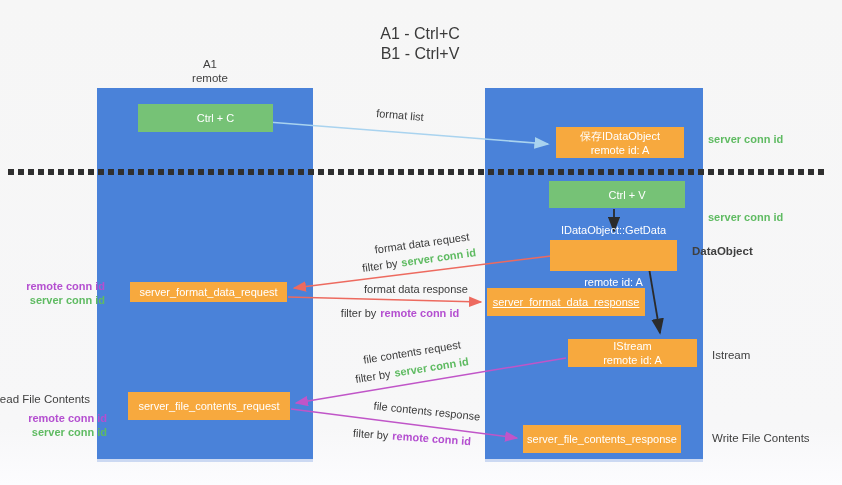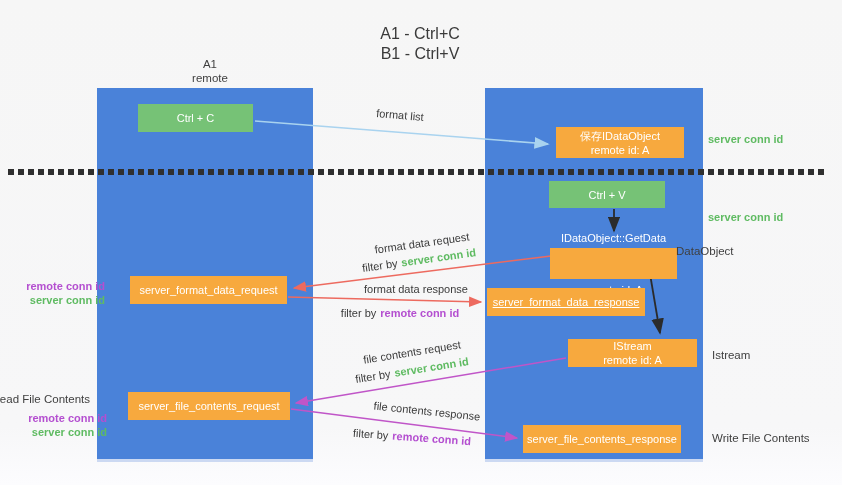--- a/index.html
+++ b/index.html
@@ -11,21 +11,21 @@
   .abs{position:absolute;}
   .title{left:310px;top:24px;width:220px;text-align:center;font-size:16px;color:#3a3a3a;line-height:20px;}
   .col-header{top:57px;text-align:center;font-size:11.5px;color:#3f3f3f;line-height:14px;}
   .col{top:88px;height:371px;background:#4a82d9;border-bottom:3px solid #ccd9f2;}
   .colA{left:97px;width:216px;}
   .colB{left:485px;width:218px;}
   .dotted{left:8px;top:169px;width:820px;height:6px;
     background:repeating-linear-gradient(90deg,#2f2f2f 0 6px,transparent 6px 10px);}
   .node{color:#fff;font-size:11px;text-align:center;display:flex;flex-direction:column;justify-content:center;line-height:14px;}
   .node.orange{background:#f7a93e;}
-  .node.green{background:#76c276;}
+  .node.green{background:#76c276;padding-left:20px;}
   .mid-label{font-size:11px;color:#3b3b3b;white-space:nowrap;transform-origin:center;}
   .cc{transform:translate(-50%,-50%);}
   .green-t{color:#5fbb62;font-weight:bold;}
   .purple-t{color:#b44fd0;font-weight:bold;}
   .plain-t{font-size:11.5px;color:#3f3f3f;white-space:nowrap;}
   .side-right{white-space:nowrap;font-size:11px;}
   .ralign{text-align:right;white-space:nowrap;font-size:11px;line-height:14px;}
   .gap{margin-left:4px;}
   svg.overlay{position:absolute;left:0;top:0;pointer-events:none;}
 </style>
@@ -79,26 +79,26 @@
 
   <div class="abs node orange" style="left:556px;top:127px;width:128px;height:31px;">
     <div>保存IDataObject</div>
     <div>remote id: A</div>
   </div>
 
   <div class="abs node green" style="left:549px;top:181px;width:116px;height:27px;">
     <div>Ctrl + V</div>
   </div>
 
-  <div class="abs node orange" style="left:550px;top:248px;width:127px;height:31px;gap:38px;">
+  <div class="abs node orange" style="left:550px;top:240px;width:127px;height:31px;gap:38px;">
     <div>IDataObject::GetData</div>
     <div>remote id: A</div>
   </div>
 
-  <div class="abs node orange" style="left:130px;top:276px;width:157px;height:28px;">
+  <div class="abs node orange" style="left:130px;top:282px;width:157px;height:20px;">
     <div>server_format_data_request</div>
   </div>
 
   <div class="abs node orange" style="left:487px;top:288px;width:158px;height:28px;text-decoration:underline;">
     <div>server_format_data_response</div>
   </div>
 
   <div class="abs node orange" style="left:568px;top:339px;width:129px;height:28px;">
     <div>IStream</div>
     <div>remote id: A</div>
@@ -129,21 +129,21 @@
     <span>filter by</span><span class="green-t gap">server conn id</span>
   </div>
 
   <div class="abs mid-label cc" style="left:427px;top:411px;transform:translate(-50%,-50%) rotate(6deg);">file contents response</div>
   <div class="abs mid-label cc" style="left:412px;top:437px;transform:translate(-50%,-50%) rotate(4deg);">
     <span>filter by</span><span class="purple-t gap">remote conn id</span>
   </div>
 
   <div class="abs side-right green-t" style="left:708px;top:133px;">server conn id</div>
   <div class="abs side-right green-t" style="left:708px;top:211px;">server conn id</div>
-  <div class="abs plain-t" style="left:676px;top:245px;">DataObject</div>
+  <div class="abs plain-t" style="left:692px;top:245px;font-weight:bold;">DataObject</div>
   <div class="abs plain-t" style="left:712px;top:349px;">Istream</div>
   <div class="abs plain-t" style="left:712px;top:432px;">Write File Contents</div>
 
   <div class="abs ralign" style="right:737px;top:279px;">
     <div class="purple-t">remote conn id</div>
     <div class="green-t">server conn id</div>
   </div>
   <div class="abs plain-t" style="right:752px;top:393px;">Read File Contents</div>
   <div class="abs ralign" style="right:735px;top:411px;">
     <div class="purple-t">remote conn id</div>

